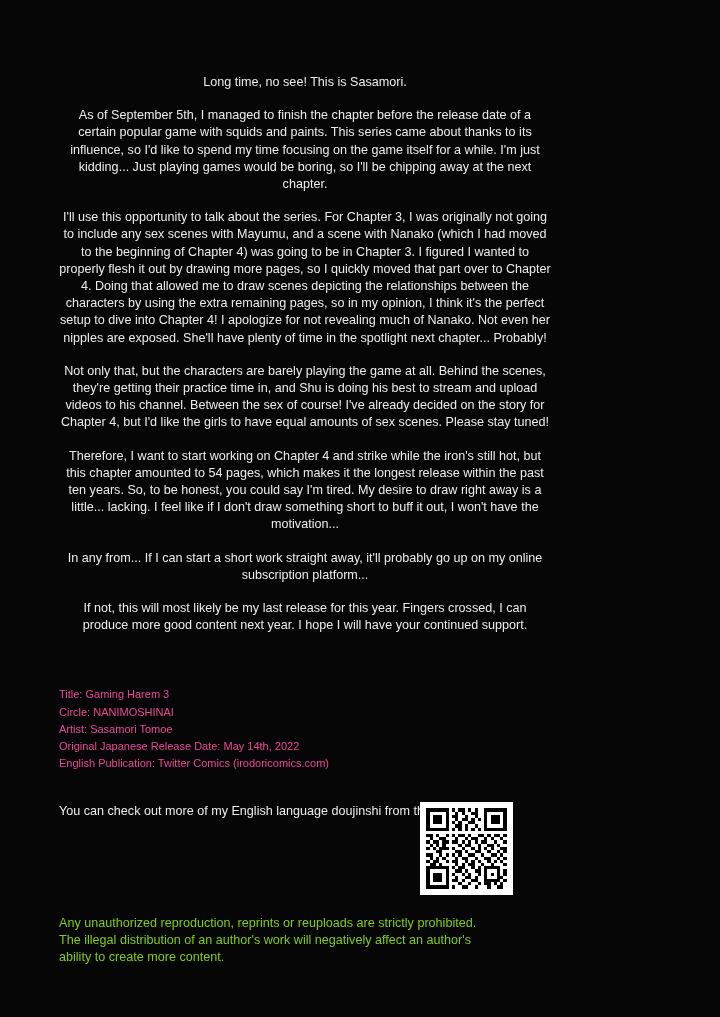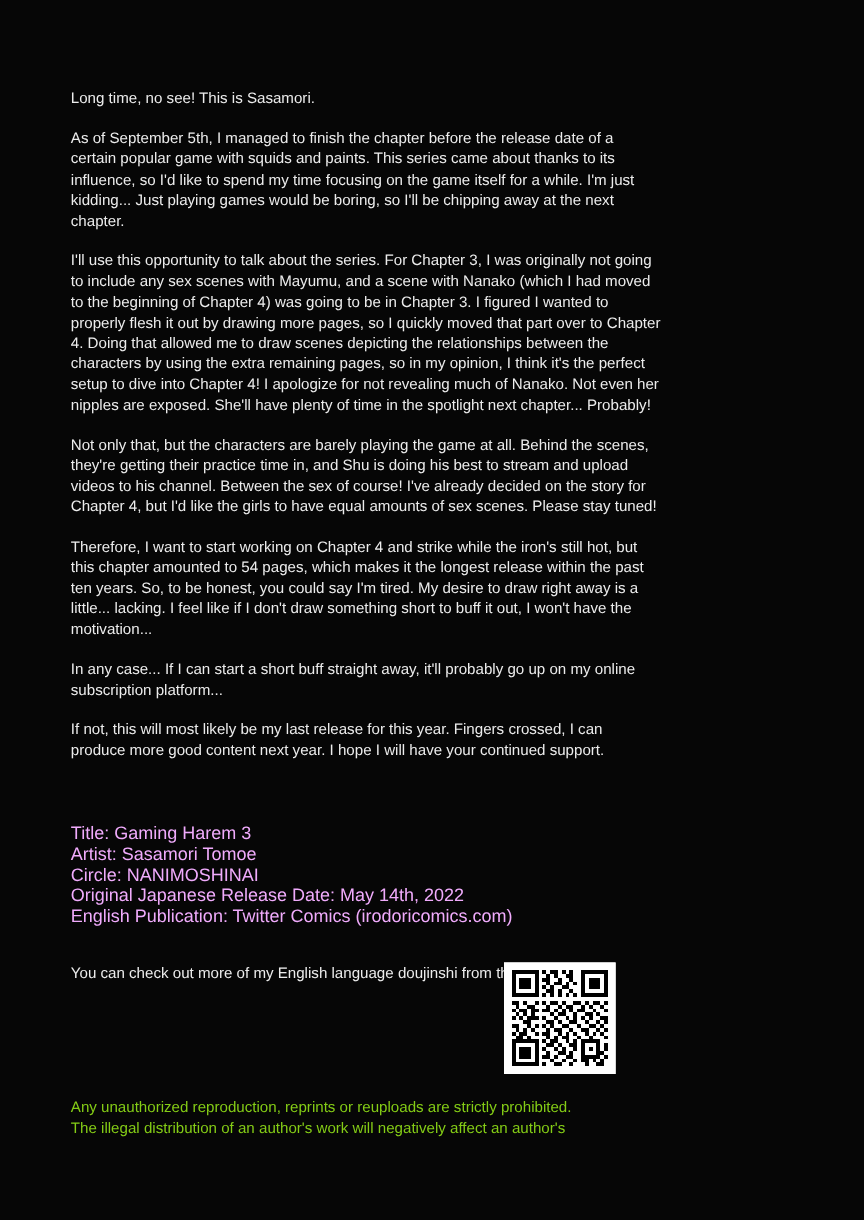--- a/index.html
+++ b/index.html
@@ -25,31 +25,32 @@
     left: 59px;
     top: 74px;
     width: 492px;
   }
   p {
     margin: 0 0 16px 0;
     font-size: 12.6px;
     line-height: 17.2px;
     letter-spacing: 0.0px;
     color: #ececec;
+    text-align: center;
   }
   p.tight {
     margin-bottom: 16px;
   }
   .meta {
     margin-top: 52px;
   }
   .meta div {
-    font-size: 15px;
+    font-size: 11px;
     line-height: 17.2px;
-    color: #f0abfc;
+    color: #ec4899;
   }
   .links {
     margin-top: 30px;
   }
   .links div {
     font-size: 12.6px;
     line-height: 17.2px;
     color: #ececec;
   }
   .qr-wrap {
@@ -83,27 +84,27 @@
 <body>
 
 <div class="page">
 
   <div class="content">
     <p>Long time, no see! This is Sasamori.</p>
     <p>As of September 5th, I managed to finish the chapter before the release date of a certain popular game with squids and paints. This series came about thanks to its influence, so I'd like to spend my time focusing on the game itself for a while. I'm just kidding... Just playing games would be boring, so I'll be chipping away at the next chapter.</p>
     <p>I'll use this opportunity to talk about the series. For Chapter 3, I was originally not going to include any sex scenes with Mayumu, and a scene with Nanako (which I had moved to the beginning of Chapter 4) was going to be in Chapter 3. I figured I wanted to properly flesh it out by drawing more pages, so I quickly moved that part over to Chapter 4. Doing that allowed me to draw scenes depicting the relationships between the characters by using the extra remaining pages, so in my opinion, I think it's the perfect setup to dive into Chapter 4! I apologize for not revealing much of Nanako. Not even her nipples are exposed. She'll have plenty of time in the spotlight next chapter... Probably!</p>
     <p>Not only that, but the characters are barely playing the game at all. Behind the scenes, they're getting their practice time in, and Shu is doing his best to stream and upload videos to his channel. Between the sex of course! I've already decided on the story for Chapter 4, but I'd like the girls to have equal amounts of sex scenes. Please stay tuned!</p>
     <p class="tight">Therefore, I want to start working on Chapter 4 and strike while the iron's still hot, but this chapter amounted to 54 pages, which makes it the longest release within the past ten years. So, to be honest, you could say I'm tired. My desire to draw right away is a little... lacking. I feel like if I don't draw something short to buff it out, I won't have the motivation...</p>
-    <p>In any case... If I can start a short buff straight away, it'll probably go up on my online subscription platform...</p>
+    <p>In any from... If I can start a short work straight away, it'll probably go up on my online subscription platform...</p>
     <p>If not, this will most likely be my last release for this year. Fingers crossed, I can produce more good content next year. I hope I will have your continued support.</p>
 
     <div class="meta">
       <div>Title: Gaming Harem 3</div>
+      <div>Circle: NANIMOSHINAI</div>
       <div>Artist: Sasamori Tomoe</div>
-      <div>Circle: NANIMOSHINAI</div>
       <div>Original Japanese Release Date: May 14th, 2022</div>
       <div>English Publication: Twitter Comics (irodoricomics.com)</div>
     </div>
 
     <div class="links">
       <div>You can check out more of my English language doujinshi from the link below:</div>
     </div>
   </div>
 
   <div class="qr-wrap">
@@ -296,15 +297,16 @@
         <rect x="17" y="26" width="1" height="1"></rect>
           <rect x="21" y="26" width="1" height="1"></rect>
         <rect x="24" y="26" width="2" height="1"></rect>
       </g>
     </svg>
   </div>
 
   <div class="legal">
     <div>Any unauthorized reproduction, reprints or reuploads are strictly prohibited.</div>
     <div>The illegal distribution of an author's work will negatively affect an author's</div>
+    <div>ability to create more content.</div>
   </div>
 
 </div>
 
 </body></html>

